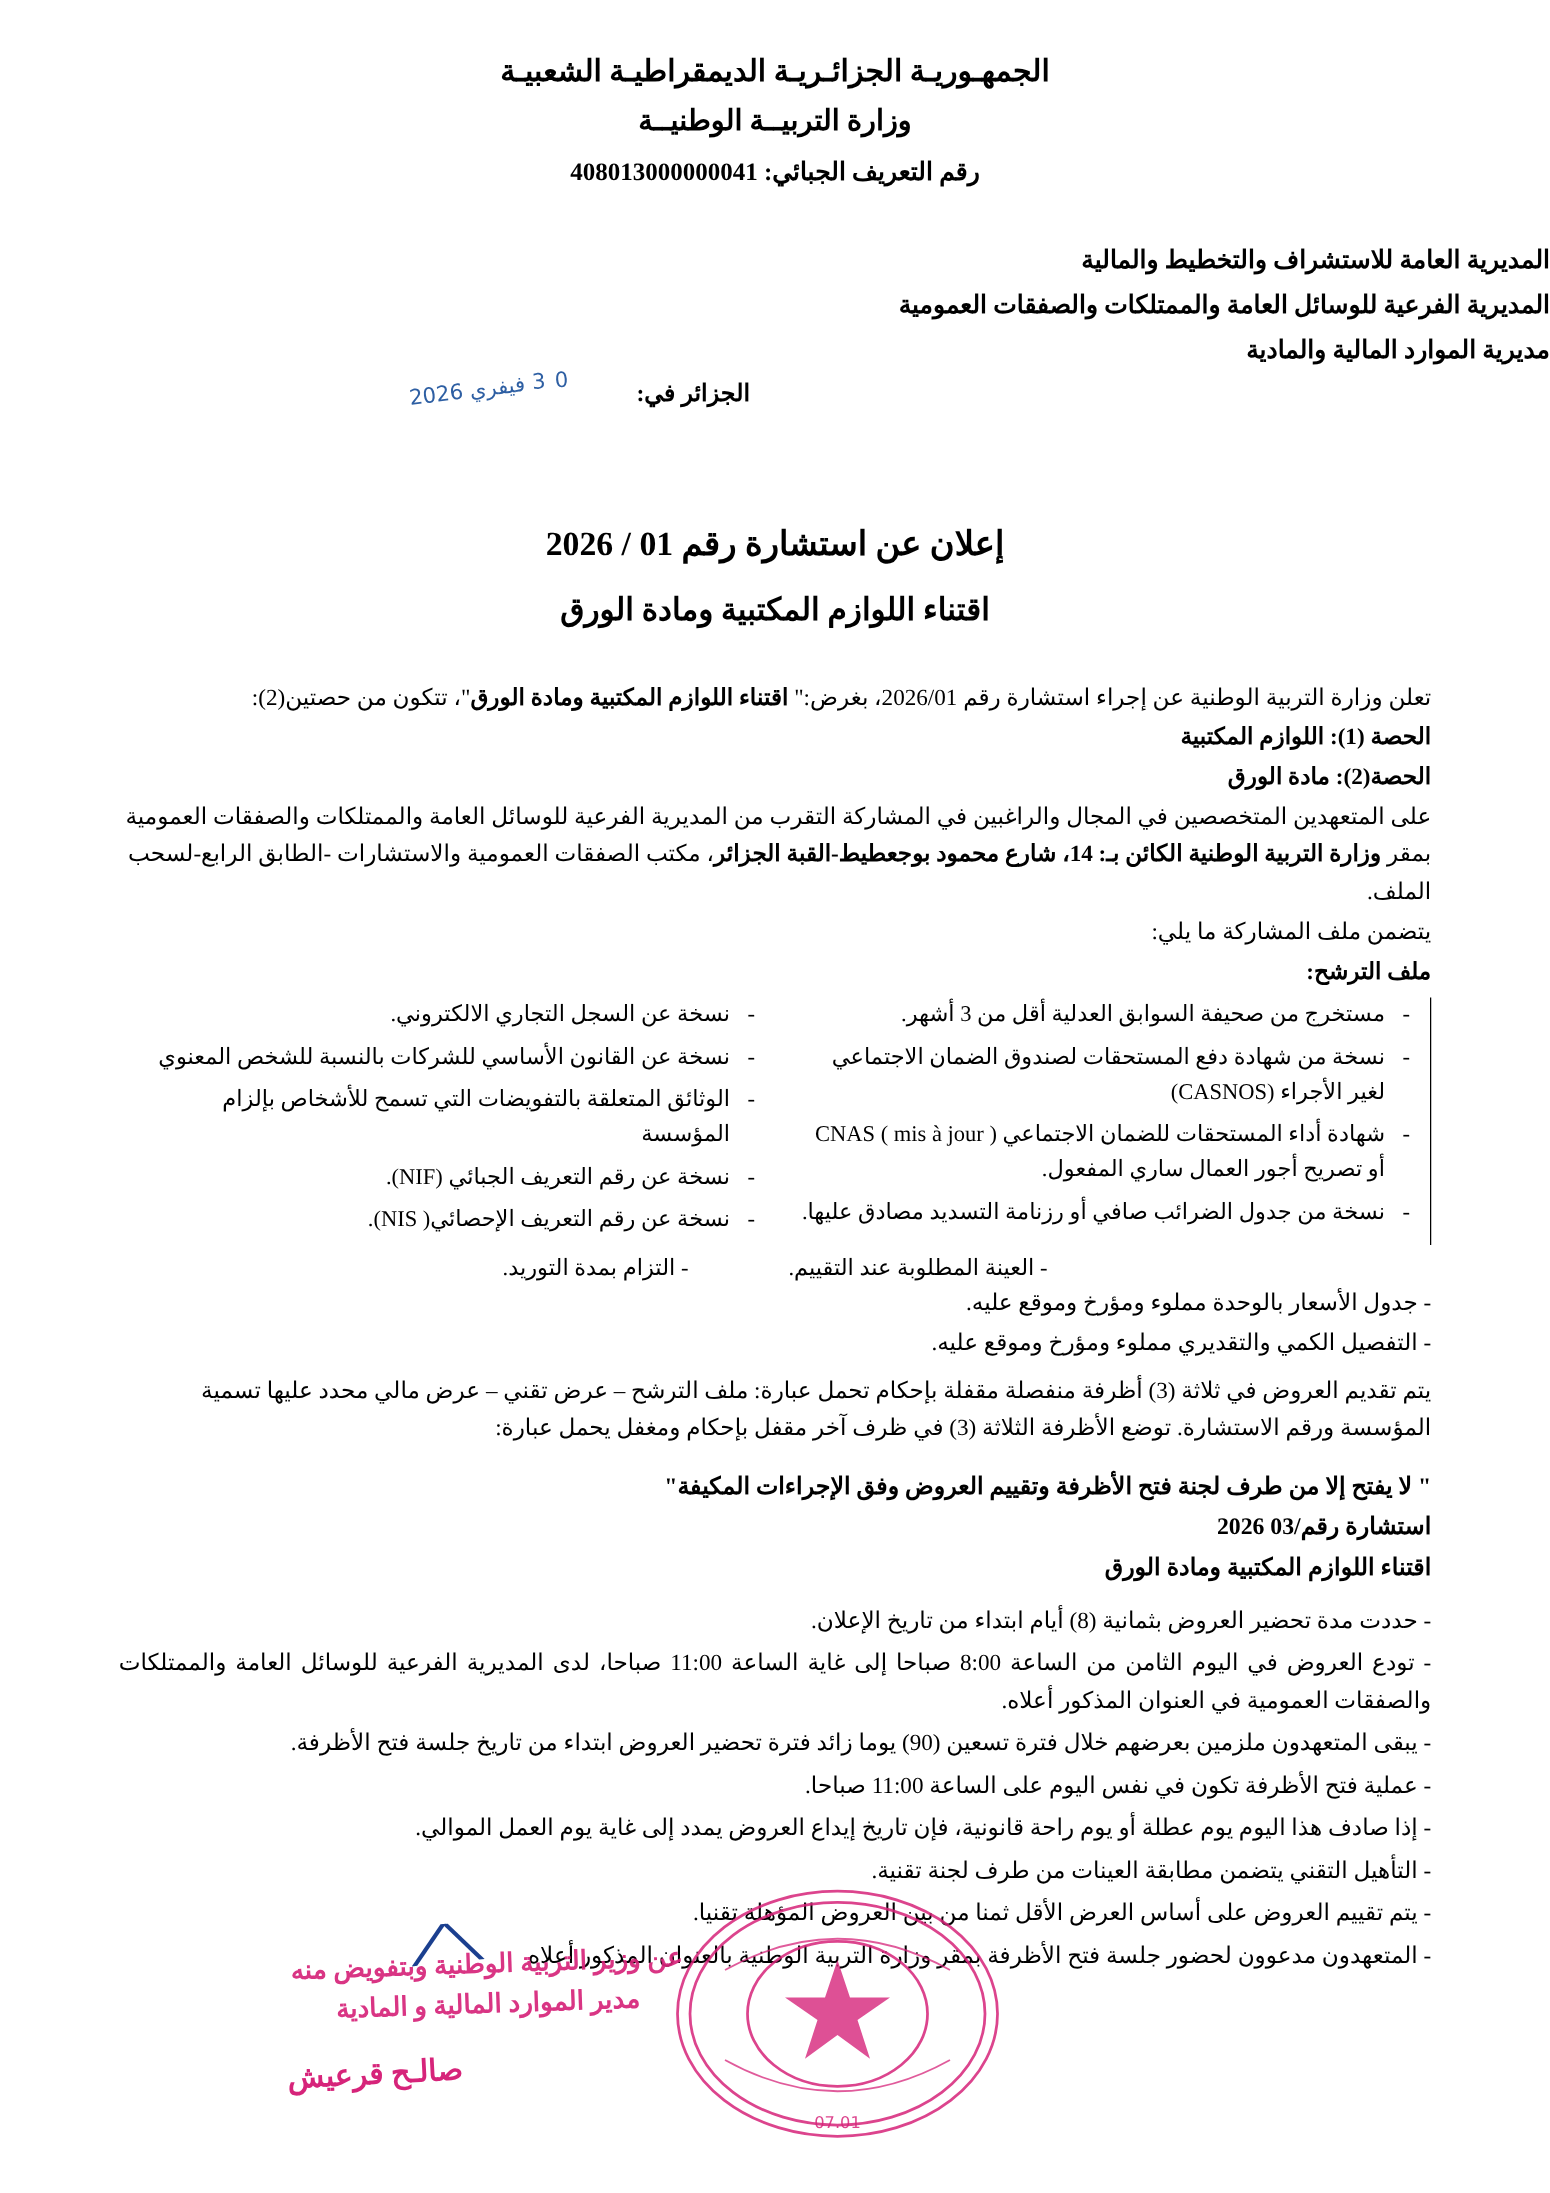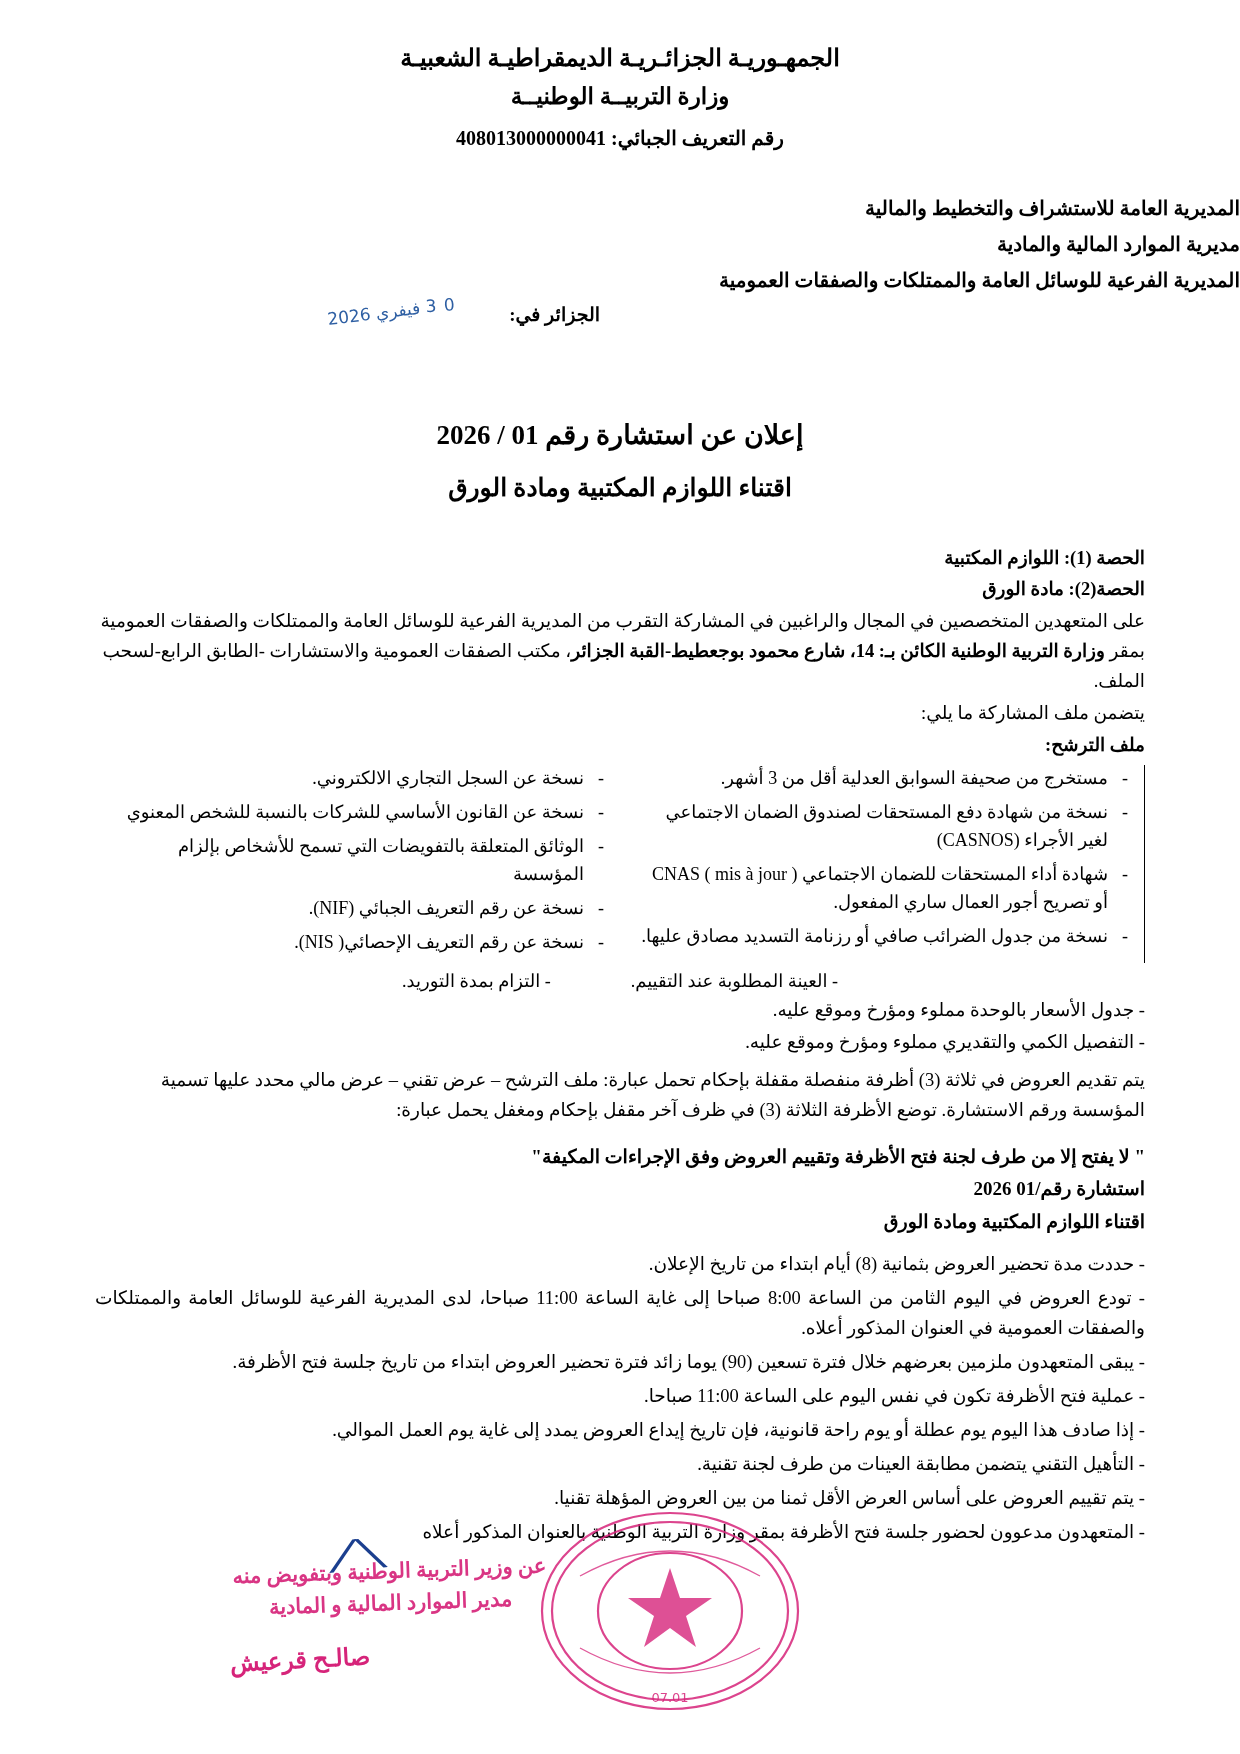--- a/index.html
+++ b/index.html
@@ -238,37 +238,40 @@
     <div class="l1">الجمهـوريـة الجزائـريـة الديمقراطيـة الشعبيـة</div>
     <div class="l2">وزارة التربيــة الوطنيــة</div>
     <div class="l3">
       <span>رقم التعريف الجبائي:</span>
       <span>408013000000041</span>
     </div>
   </div>
 
   <div class="dirblock">
     <div>المديرية العامة للاستشراف والتخطيط والمالية</div>
+    <div>المديرية الفرعية للوسائل العامة والممتلكات والصفقات العمومية</div>
     <div>مديرية الموارد المالية والمادية</div>
-    <div>المديرية الفرعية للوسائل العامة والممتلكات والصفقات العمومية</div>
   </div>
 
   <div class="placeline">
     <div class="label">الجزائر في:</div>
     <div class="handdate">
       <span class="d2">0 3</span>
       <span>فيفري 2026</span>
     </div>
   </div>
 
   <div class="title1">إعلان عن استشارة رقم 01 / 2026</div>
   <div class="title2">اقتناء اللوازم المكتبية ومادة الورق</div>
 
   <div class="body">
 
+    <p class="lead">
+      <span>تعلن وزارة التربية الوطنية عن إجراء استشارة رقم 2026/01، بغرض:" </span><span class="b">اقتناء اللوازم المكتبية ومادة الورق</span><span>"، تتكون من حصتين(2):</span>
+    </p>
 
     <p class="rtl-line b">الحصة (1): اللوازم المكتبية</p>
     <p class="rtl-line b">الحصة(2): مادة الورق</p>
 
     <p class="lead">
       <span>على المتعهدين المتخصصين في المجال والراغبين في المشاركة التقرب من المديرية الفرعية للوسائل العامة والممتلكات والصفقات العمومية بمقر </span><span class="b">وزارة التربية الوطنية الكائن بـ: 14، شارع محمود بوجعطيط-القبة الجزائر</span><span>، مكتب الصفقات العمومية والاستشارات -الطابق الرابع-لسحب الملف.</span>
     </p>
 
     <p class="rtl-line">يتضمن ملف المشاركة ما يلي:</p>
 
@@ -322,21 +325,21 @@
       <span>- <span>العينة المطلوبة عند التقييم.</span></span>
       <span>- <span>التزام بمدة التوريد.</span></span>
     </div>
 
     <p class="dashline">- جدول الأسعار بالوحدة مملوء ومؤرخ وموقع عليه.</p>
     <p class="dashline">- التفصيل الكمي والتقديري مملوء ومؤرخ وموقع عليه.</p>
 
     <p class="lead" style="margin-top:8px">يتم تقديم العروض في ثلاثة (3) أظرفة منفصلة مقفلة بإحكام تحمل عبارة: ملف الترشح – عرض تقني – عرض مالي محدد عليها تسمية المؤسسة ورقم الاستشارة. توضع الأظرفة الثلاثة (3) في ظرف آخر مقفل بإحكام ومغفل يحمل عبارة:</p>
 
     <p class="center-bold" style="margin-top:16px">" لا يفتح إلا من طرف لجنة فتح الأظرفة وتقييم العروض وفق الإجراءات المكيفة"</p>
-    <p class="center-b2">استشارة رقم/01 2026</p>
+    <p class="center-b2">استشارة رقم/03 2026</p>
     <p class="center-b2">اقتناء اللوازم المكتبية ومادة الورق</p>
 
     <div class="final-list">
       <p>- حددت مدة تحضير العروض بثمانية (8) أيام ابتداء من تاريخ الإعلان.</p>
       <p>- تودع العروض في اليوم الثامن من الساعة 8:00 صباحا إلى غاية الساعة 11:00 صباحا، لدى المديرية الفرعية للوسائل العامة والممتلكات والصفقات العمومية في العنوان المذكور أعلاه.</p>
       <p>- يبقى المتعهدون ملزمين بعرضهم خلال فترة تسعين (90) يوما زائد فترة تحضير العروض ابتداء من تاريخ جلسة فتح الأظرفة.</p>
       <p>- عملية فتح الأظرفة تكون في نفس اليوم على الساعة 11:00 صباحا.</p>
       <p>- إذا صادف هذا اليوم يوم عطلة أو يوم راحة قانونية، فإن تاريخ إيداع العروض يمدد إلى غاية يوم العمل الموالي.</p>
       <p>- التأهيل التقني يتضمن مطابقة العينات من طرف لجنة تقنية.</p>
       <p>- يتم تقييم العروض على أساس العرض الأقل ثمنا من بين العروض المؤهلة تقنيا.</p>

